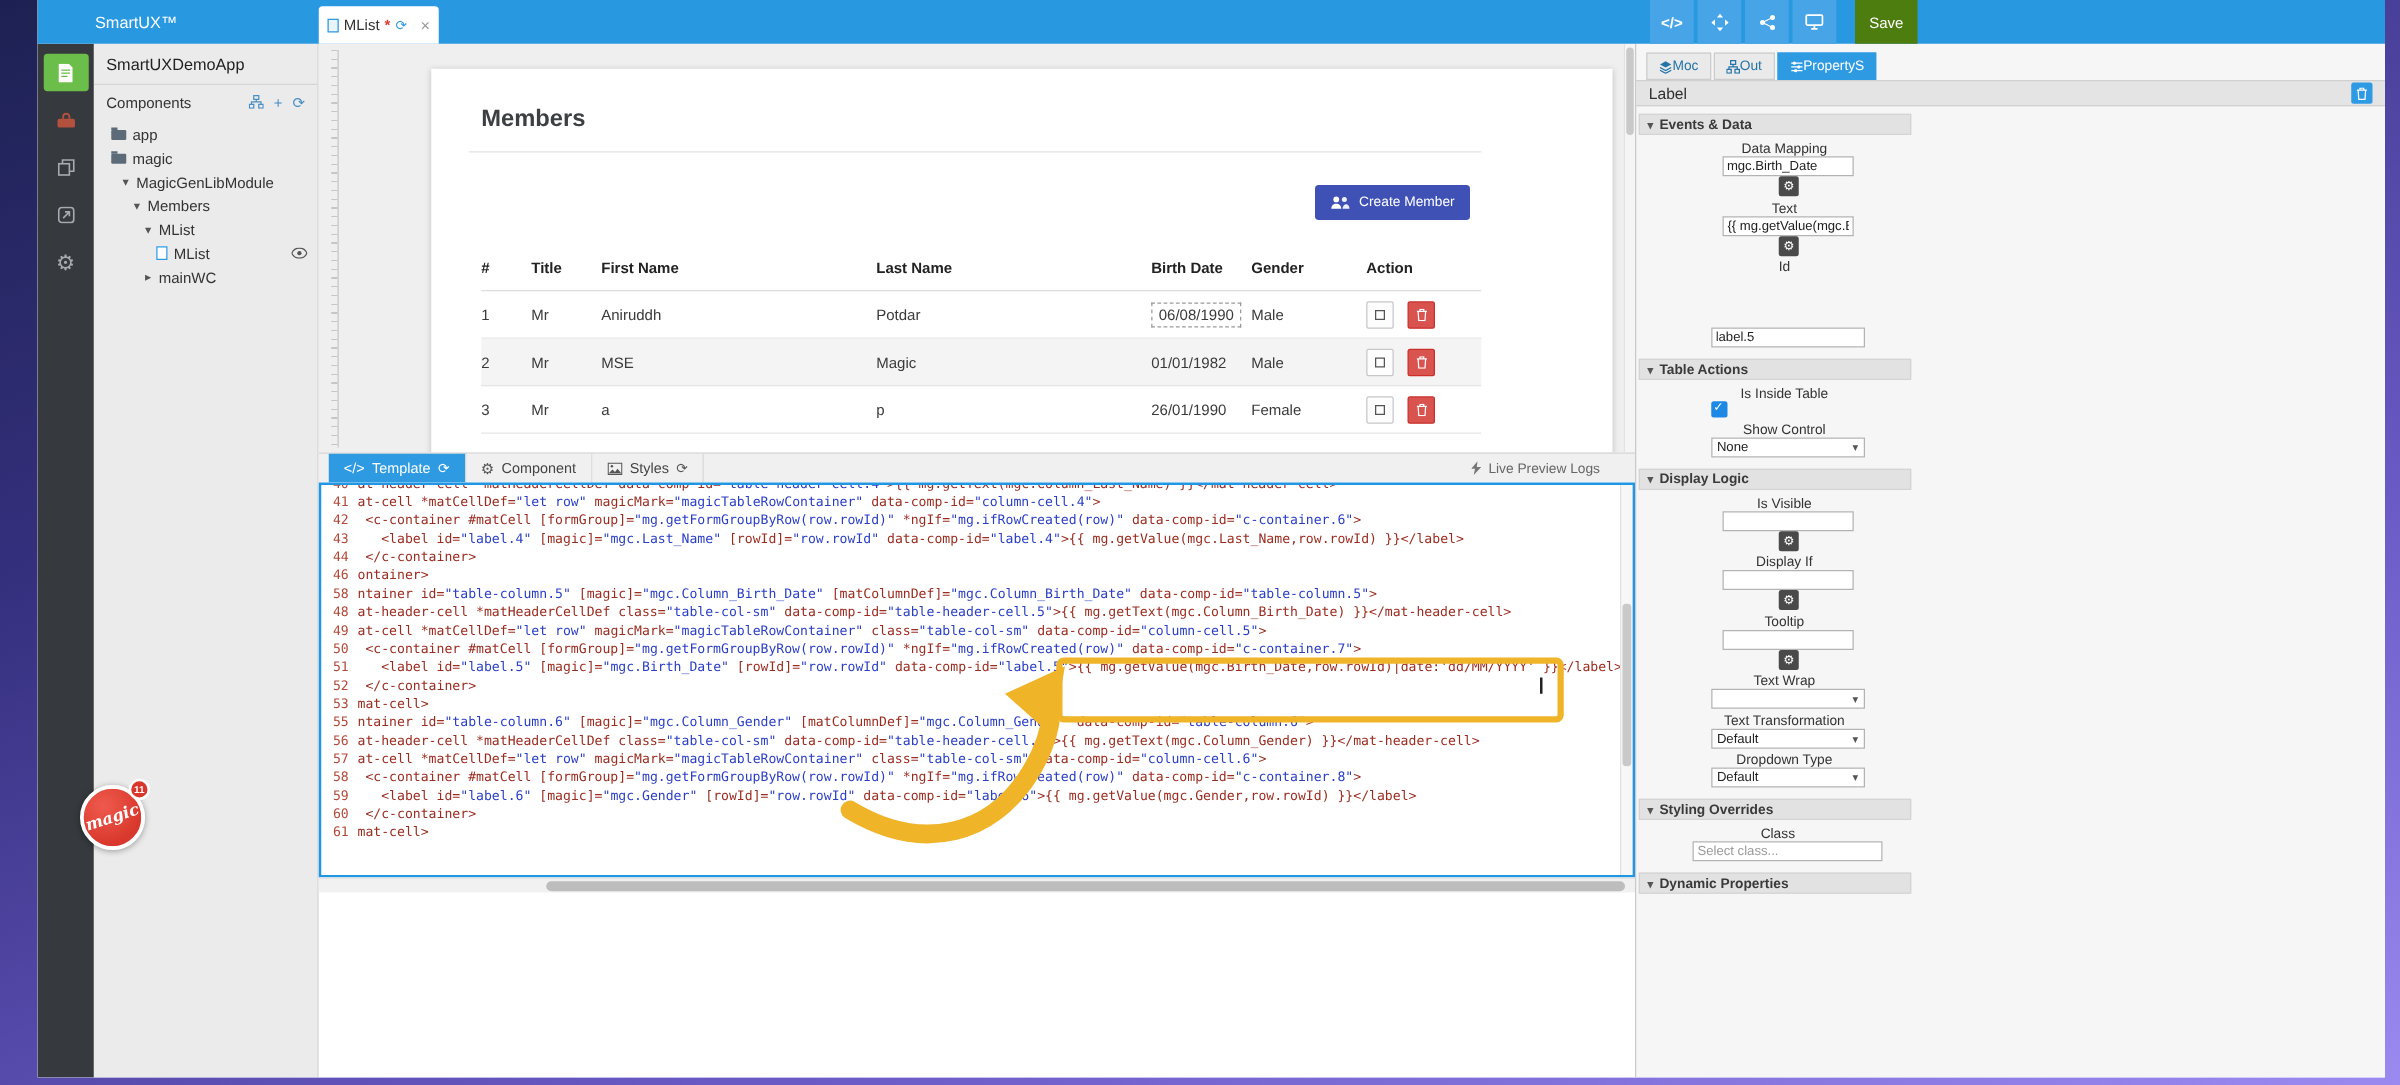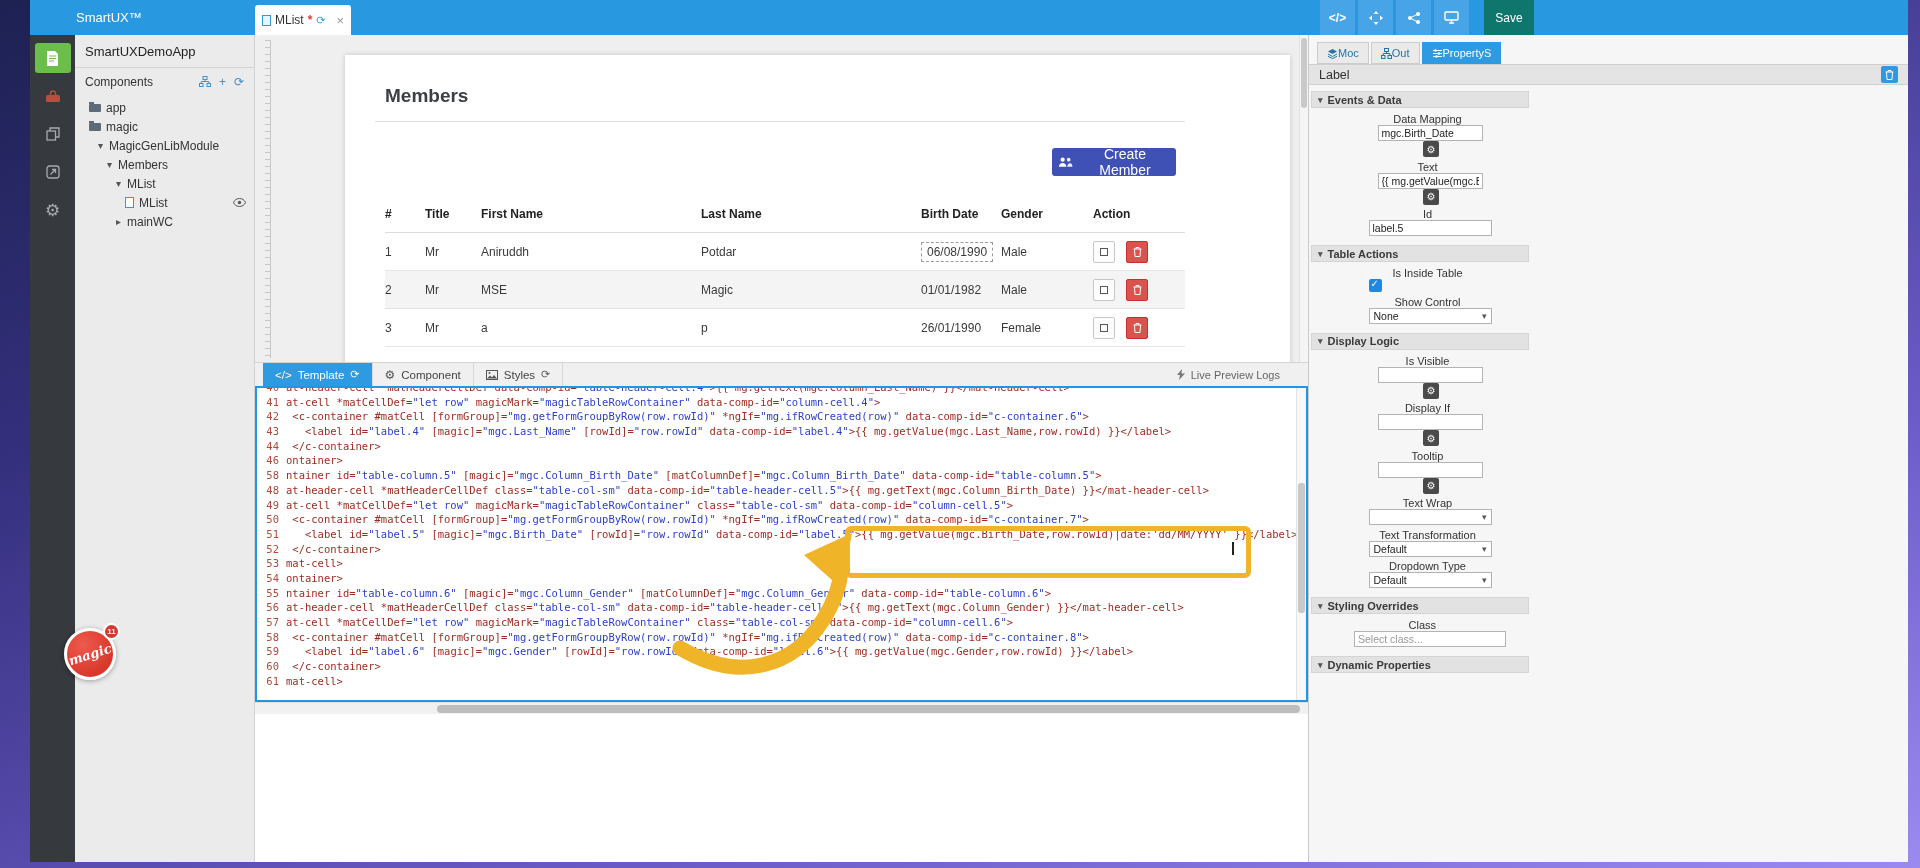--- a/index.html
+++ b/index.html
@@ -21,21 +21,21 @@
   .tb-title { position:absolute; left:46px; top:0; height:35px; display:flex; align-items:center; color:#fff; font-size:13px; }
   .tb-tab { position:absolute; left:225px; top:5px; height:30px; width:96px; background:#fff; border-radius: 3px 3px 0 0;
             display:flex; align-items:center; gap:4px; padding:0 7px; font-size:12px; color:#333; cursor:pointer; }
   .tabdoc { width:9px; height:11px; border:1px solid #2e9ae2; background:#eaf4fc; flex:none; }
   .tab-star { color:#e03c31; font-weight:bold; }
   .tab-refresh { color:#2e9ae2; font-size:11px; }
   .tab-close { color:#999; font-size:13px; margin-left:auto; }
   .tb-acts { position:absolute; left:1290px; top:0; display:flex; }
   .tb-btn { width:35px; height:35px; background:#47a4e6; margin-right:3px; display:flex; align-items:center; justify-content:center;
             color:#fff; font-size:12px; font-weight:bold; cursor:pointer; }
-  .tb-save { position:absolute; left:1454px; top:0; width:50px; height:35px; background:#0f766e; color:#fff; font-size:12px;
+  .tb-save { position:absolute; left:1454px; top:0; width:50px; height:35px; background:#4d7c0f; color:#fff; font-size:12px;
              display:flex; align-items:center; justify-content:center; cursor:pointer; }
 
   
   .rail { position:absolute; left:0; top:35px; width:45px; bottom:0; background:#36393d; z-index:10; }
   .rail-item { width:36px; height:30px; margin:8px auto; display:flex; align-items:center; justify-content:center; border-radius:3px; cursor:pointer; }
   .rail-item.active { background:#6cbe4a; }
   .railgear { font-size:17px; color:#a6abb1; }
 
   
   .explorer { position:absolute; left:45px; top:35px; width:180px; bottom:0; background:#ebebeb; border-right:1px solid #d2d2d2; }
@@ -53,21 +53,21 @@
 
   
   .center { position:absolute; left:225px; top:35px; width:1053px; bottom:0; background:#fff; }
   .canvas { position:absolute; top:0; left:0; right:0; height:327px; background:#efefef; overflow:hidden; }
   .ruler { position:absolute; left:10px; top:5px; height:318px; width:6px;
            background:repeating-linear-gradient(to bottom,#c6c6c6 0 1px,transparent 1px 7px); border-right:1px solid #c6c6c6; }
   .page { position:absolute; left:90px; top:20px; width:945px; height:380px; background:#fff; box-shadow:0 0 5px rgba(0,0,0,.18); }
   .page-title { position:absolute; left:40px; top:30px; font-size:19px; font-weight:600; color:#3c4043; }
   .title-divider { position:absolute; left:30px; top:66px; width:810px; height:1px; background:#e2e2e2; }
   .create-btn { position:absolute; left:707px; top:93px; width:124px; height:28px; background:#3f51b5; color:#fff; border:none;
-                border-radius:3px; font-size:14px; display:flex; align-items:center; justify-content:center; gap:7px; cursor:pointer; }
+                border-radius:3px; font-size:11px; display:flex; align-items:center; justify-content:center; gap:7px; cursor:pointer; }
   .mtable { position:absolute; left:40px; top:140px; width:800px; }
   .thead, .trow { display:grid; grid-template-columns:40px 56px 220px 220px 80px 92px 92px; align-items:center; height:38px;
                   border-bottom:1px solid #e5e5e5; font-size:12px; color:#3a3a3a; }
   .thead { font-weight:bold; color:#222; border-bottom:1px solid #dcdcdc; }
   .tbody .trow:nth-child(2) { background:#f4f4f4; }
   .selbox { border:1px dashed #9a9a9a; padding:2px 5px; }
   .acell { display:flex; gap:11px; align-items:center; }
   .abtn { width:22px; height:22px; border-radius:2px; display:flex; align-items:center; justify-content:center; cursor:pointer; }
   .abtn.edit { background:#fdfdfd; border:1px solid #c6c6c6; }
   .sqic { width:8px; height:8px; border:1.5px solid #555; }
@@ -107,21 +107,21 @@
   .pheader { height:21px; background:#e4e4e4; border-top:1px solid #d0d0d0; border-bottom:1px solid #d0d0d0;
              display:flex; align-items:center; padding:0 10px; font-size:12.5px; color:#2f2f2f; }
   .ptrash { margin-left:auto; width:17px; height:17px; background:#2d9ae3; border-radius:2px; display:flex; align-items:center;
             justify-content:center; cursor:pointer; }
   .psec { display:flex; align-items:center; gap:5px; width:218px; height:17px; background:#e2e2e2; border:1px solid #d4d4d4;
           font-size:11px; font-weight:bold; color:#3a3a3a; padding-left:6px; margin:9px 0 5px 2px; }
   .scaret { font-size:9px; color:#555; }
   .prow { display:flex; align-items:center; margin:3.5px 0 3.5px 8px; width:226px;flex-direction:column; }
   .plbl { flex:1; text-align:right; margin-right:5px; font-size:11px; color:#333; white-space:nowrap; }
   .pin { width:105px; height:16px; border:1px solid #b3b3b3; font-size:10.5px; padding:0 3px; color:#222; background:#fff; flex:none; }
-  .pin.wide { width:123px; }
+  .pin.wide { width:123px;margin-top:42px; }
   .gear { width:16px; height:16px; background:#4a4a4a; color:#fff; font-size:10px; display:flex; align-items:center;
           justify-content:center; border-radius:2px; margin-left:2px; cursor:pointer; flex:none; }
   .pchk { width:13px; height:13px; background:#1e88e5; border-radius:2px; position:relative; cursor:pointer; flex:none; margin-right:110px; }
   .pchk::after { content:"✓"; position:absolute; left:2px; top:-1px; color:#fff; font-size:10px; }
   .psel { width:123px; height:16px; background:#fff; border:1px solid #b3b3b3; display:flex; align-items:center; font-size:10.5px;
           padding:0 4px; color:#222; cursor:pointer; flex:none; }
   .selc { margin-left:auto; font-size:9px; color:#555; }
   .crow .plbl { flex:none; width:38px; text-align:left; }
   .classin { width:152px; }
   .addprop { margin:8px 0 0 10px; font-size:11.5px; font-weight:bold; color:#333; cursor:pointer; }
@@ -387,21 +387,20 @@
           <div class="cline"><span class="lnum">43</span><span>   &lt;label id=<span class="cstr">"label.4"</span> [magic]=<span class="cstr">"mgc.Last_Name"</span> [rowId]=<span class="cstr">"row.rowId"</span> data-comp-id=<span class="cstr">"label.4"</span>&gt;{{ mg.getValue(mgc.Last_Name,row.rowId) }}&lt;/label&gt;</span></div>
           <div class="cline"><span class="lnum">44</span><span> &lt;/c-container&gt;</span></div>
           <div class="cline"><span class="lnum">46</span><span>ontainer&gt;</span></div>
           <div class="cline"><span class="lnum">58</span><span>ntainer id=<span class="cstr">"table-column.5"</span> [magic]=<span class="cstr">"mgc.Column_Birth_Date"</span> [matColumnDef]=<span class="cstr">"mgc.Column_Birth_Date"</span> data-comp-id=<span class="cstr">"table-column.5"</span>&gt;</span></div>
           <div class="cline"><span class="lnum">48</span><span>at-header-cell *matHeaderCellDef class=<span class="cstr">"table-col-sm"</span> data-comp-id=<span class="cstr">"table-header-cell.5"</span>&gt;{{ mg.getText(mgc.Column_Birth_Date) }}&lt;/mat-header-cell&gt;</span></div>
           <div class="cline"><span class="lnum">49</span><span>at-cell *matCellDef=<span class="cstr">"let row"</span> magicMark=<span class="cstr">"magicTableRowContainer"</span> class=<span class="cstr">"table-col-sm"</span> data-comp-id=<span class="cstr">"column-cell.5"</span>&gt;</span></div>
           <div class="cline"><span class="lnum">50</span><span> &lt;c-container #matCell [formGroup]=<span class="cstr">"mg.getFormGroupByRow(row.rowId)"</span> *ngIf=<span class="cstr">"mg.ifRowCreated(row)"</span> data-comp-id=<span class="cstr">"c-container.7"</span>&gt;</span></div>
           <div class="cline"><span class="lnum">51</span><span>   &lt;label id=<span class="cstr">"label.5"</span> [magic]=<span class="cstr">"mgc.Birth_Date"</span> [rowId]=<span class="cstr">"row.rowId"</span> data-comp-id=<span class="cstr">"label.5"</span>&gt;{{ mg.getValue(mgc.Birth_Date,row.rowId)|date:'dd/MM/YYYY' }}&lt;/label&gt;</span></div>
           <div class="cline"><span class="lnum">52</span><span> &lt;/c-container&gt;</span></div>
           <div class="cline"><span class="lnum">53</span><span>mat-cell&gt;</span></div>
-          <div class="cline"><span class="lnum">54</span><span>ontainer&gt;</span></div>
           <div class="cline"><span class="lnum">55</span><span>ntainer id=<span class="cstr">"table-column.6"</span> [magic]=<span class="cstr">"mgc.Column_Gender"</span> [matColumnDef]=<span class="cstr">"mgc.Column_Gender"</span> data-comp-id=<span class="cstr">"table-column.6"</span>&gt;</span></div>
           <div class="cline"><span class="lnum">56</span><span>at-header-cell *matHeaderCellDef class=<span class="cstr">"table-col-sm"</span> data-comp-id=<span class="cstr">"table-header-cell.6"</span>&gt;{{ mg.getText(mgc.Column_Gender) }}&lt;/mat-header-cell&gt;</span></div>
           <div class="cline"><span class="lnum">57</span><span>at-cell *matCellDef=<span class="cstr">"let row"</span> magicMark=<span class="cstr">"magicTableRowContainer"</span> class=<span class="cstr">"table-col-sm"</span> data-comp-id=<span class="cstr">"column-cell.6"</span>&gt;</span></div>
           <div class="cline"><span class="lnum">58</span><span> &lt;c-container #matCell [formGroup]=<span class="cstr">"mg.getFormGroupByRow(row.rowId)"</span> *ngIf=<span class="cstr">"mg.ifRowCreated(row)"</span> data-comp-id=<span class="cstr">"c-container.8"</span>&gt;</span></div>
           <div class="cline"><span class="lnum">59</span><span>   &lt;label id=<span class="cstr">"label.6"</span> [magic]=<span class="cstr">"mgc.Gender"</span> [rowId]=<span class="cstr">"row.rowId"</span> data-comp-id=<span class="cstr">"label.6"</span>&gt;{{ mg.getValue(mgc.Gender,row.rowId) }}&lt;/label&gt;</span></div>
           <div class="cline"><span class="lnum">60</span><span> &lt;/c-container&gt;</span></div>
           <div class="cline"><span class="lnum">61</span><span>mat-cell&gt;</span></div>
         </div>
       <div class="hl-box"></div>
       <div class="caret-bar"></div>

